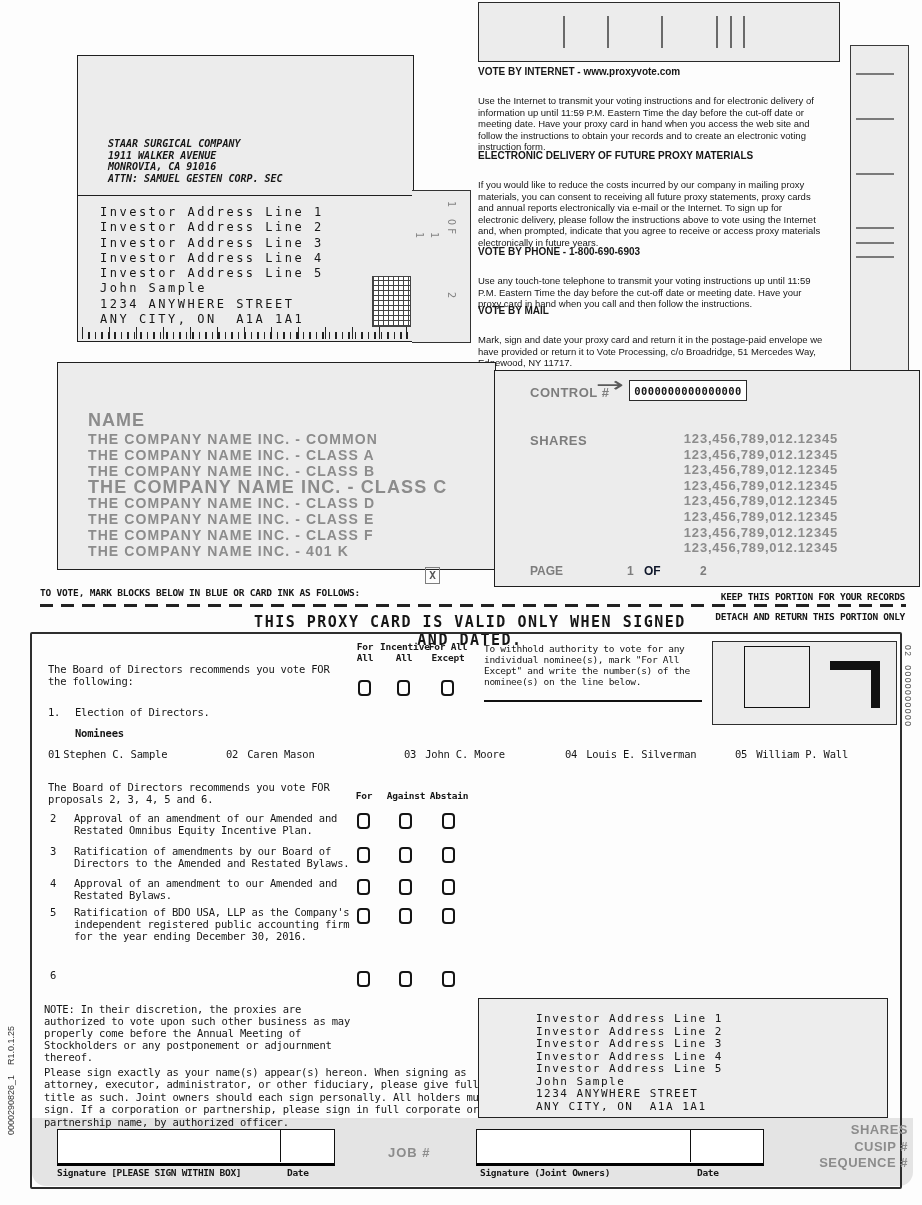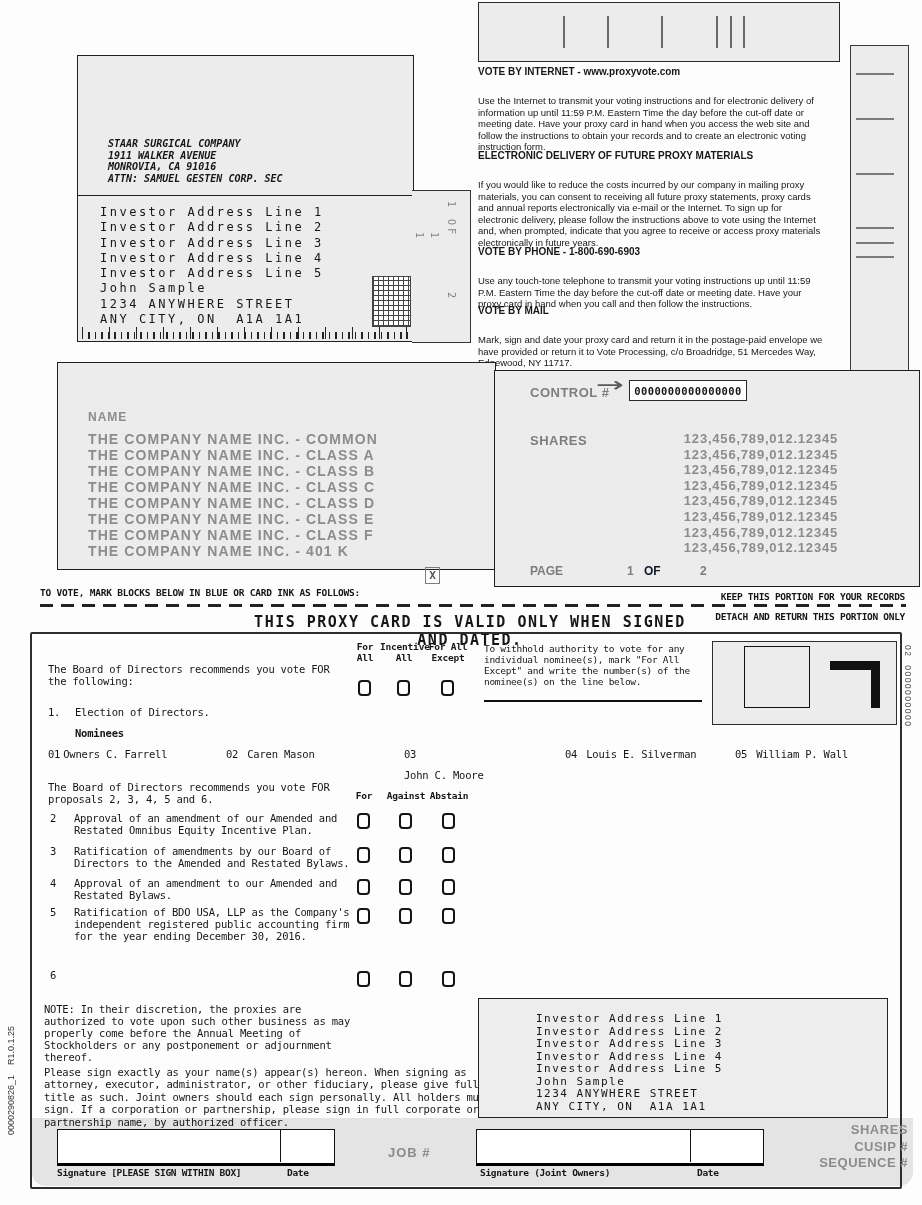--- a/index.html
+++ b/index.html
@@ -90,26 +90,26 @@
   <div class="abs sans instr-title" style="left:478px;top:246px;width:368px;">VOTE BY PHONE - 1-800-690-6903</div>
   <div class="abs sans instr-body preline" style="left:478px;top:259px;width:375px;">Use any touch-tone telephone to transmit your voting instructions up until 11:59
 P.M. Eastern Time the day before the cut-off date or meeting date. Have your
 proxy card in hand when you call and then follow the instructions.</div>
   <div class="abs sans instr-title" style="left:478px;top:305px;width:368px;">VOTE BY MAIL</div>
   <div class="abs sans instr-body preline" style="left:478px;top:318px;width:375px;">Mark, sign and date your proxy card and return it in the postage-paid envelope we
 have provided or return it to Vote Processing, c/o Broadridge, 51 Mercedes Way,
 Edgewood, NY 11717.</div>
 
   <div class="abs graybox" style="left:57px;top:362px;width:437px;height:206px;"></div>
-  <div class="abs gray-label" style="left:88px;top:410px;font-size:12px;letter-spacing:1px;">NAME</div>
+  <div class="abs gray-label" style="left:88px;top:410px;font-size:18px;letter-spacing:1px;">NAME</div>
   <div class="abs" style="left:88px;top:431px;">
     <div class="gray-label" style="font-size:14px;line-height:16px;letter-spacing:1.1px;">THE COMPANY NAME INC. - COMMON</div>
     <div class="gray-label" style="font-size:14px;line-height:16px;letter-spacing:1.1px;">THE COMPANY NAME INC. - CLASS A</div>
     <div class="gray-label" style="font-size:14px;line-height:16px;letter-spacing:1.1px;">THE COMPANY NAME INC. - CLASS B</div>
-    <div class="gray-label" style="font-size:14px;line-height:16px;letter-spacing:1.1px;">THE COMPANY NAME INC. - CLASS C</div>
+    <div class="gray-label" style="font-size:18px;line-height:16px;letter-spacing:1.1px;">THE COMPANY NAME INC. - CLASS C</div>
     <div class="gray-label" style="font-size:14px;line-height:16px;letter-spacing:1.1px;">THE COMPANY NAME INC. - CLASS D</div>
     <div class="gray-label" style="font-size:14px;line-height:16px;letter-spacing:1.1px;">THE COMPANY NAME INC. - CLASS E</div>
     <div class="gray-label" style="font-size:14px;line-height:16px;letter-spacing:1.1px;">THE COMPANY NAME INC. - CLASS F</div>
     <div class="gray-label" style="font-size:14px;line-height:16px;letter-spacing:1.1px;">THE COMPANY NAME INC. - 401 K</div>
   </div>
 
   <div class="abs graybox" style="left:494px;top:370px;width:424px;height:215px;"></div>
   <div class="abs gray-label" style="left:530px;top:385px;font-size:13px;color:#7d7d7d;letter-spacing:0.5px;">CONTROL #</div>
   <div class="abs" style="left:596px;top:373px;font-family:'DejaVu Sans',sans-serif;font-size:21px;color:#5a5a5a;transform:scaleX(1.6);transform-origin:left center;">→</div>
   <div class="abs" style="left:629px;top:380px;width:116px;height:19px;background:#fff;border:1.2px solid #2a2a2a;display:flex;align-items:center;justify-content:center;">
@@ -164,27 +164,27 @@
   <div class="abs" style="left:744px;top:646px;width:64px;height:60px;border:1.6px solid #111;"></div>
   <div class="abs" style="left:830px;top:661px;width:50px;height:9px;background:#111;"></div>
   <div class="abs" style="left:871px;top:661px;width:9px;height:47px;background:#111;"></div>
 
   <div class="abs mono cardtext" style="left:48px;top:706px;">1.</div>
   <div class="abs mono cardtext" style="left:75px;top:706px;">Election of Directors.</div>
   <div class="abs mono cardtext" style="left:75px;top:727px;font-weight:bold;">Nominees</div>
 
   <div class="abs" style="left:48px;top:748px;display:flex;gap:3px;">
     <span class="mono cardtext">01</span>
-    <span class="mono cardtext">Owners C. Farrell</span>
+    <span class="mono cardtext">Stephen C. Sample</span>
   </div>
   <div class="abs" style="left:226px;top:748px;display:flex;gap:9px;">
     <span class="mono cardtext">02</span>
     <span class="mono cardtext">Caren Mason</span>
   </div>
-  <div class="abs" style="left:404px;top:748px;display:flex;gap:9px;flex-direction:column;">
+  <div class="abs" style="left:404px;top:748px;display:flex;gap:9px;">
     <span class="mono cardtext">03</span>
     <span class="mono cardtext">John C. Moore</span>
   </div>
   <div class="abs" style="left:565px;top:748px;display:flex;gap:9px;">
     <span class="mono cardtext">04</span>
     <span class="mono cardtext">Louis E. Silverman</span>
   </div>
   <div class="abs" style="left:735px;top:748px;display:flex;gap:9px;">
     <span class="mono cardtext">05</span>
     <span class="mono cardtext">William P. Wall</span>

